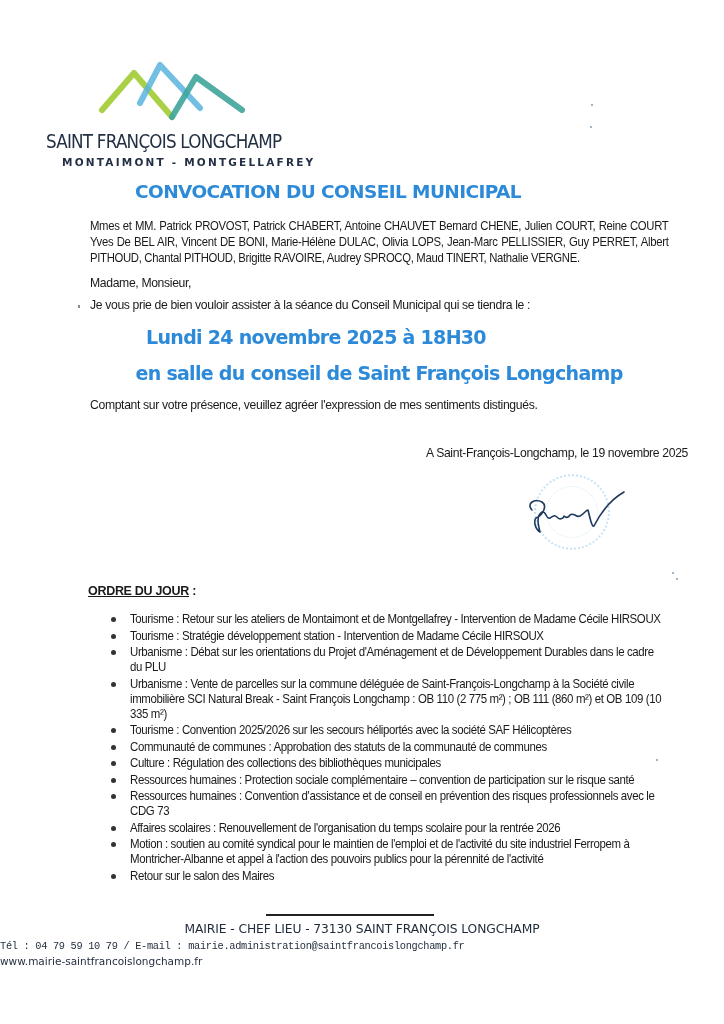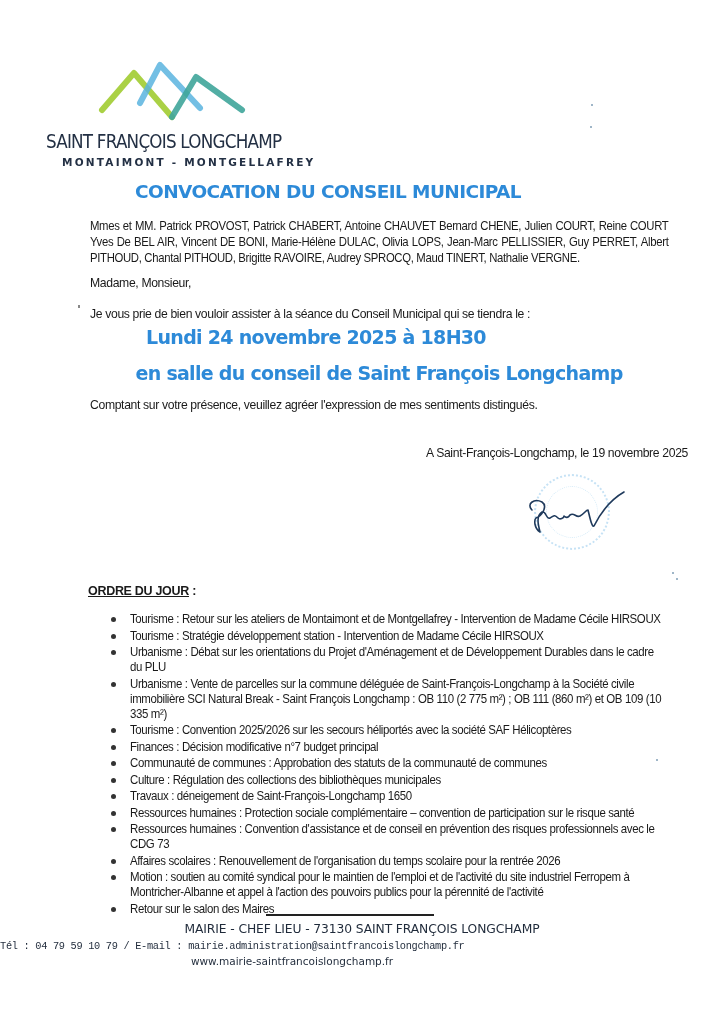--- a/index.html
+++ b/index.html
@@ -10,21 +10,21 @@
   .brand { left: 46px; top: 130px; font-family: "DejaVu Sans", sans-serif; font-size: 19.5px;
            letter-spacing: -0.9px; color: #233044; white-space: nowrap; transform: scaleX(0.86); transform-origin: left top; }
   .subbrand { left: 62px; top: 156px; font-family: "DejaVu Sans", sans-serif; font-weight: bold; font-size: 10.5px;
               letter-spacing: 2.2px; color: #233044; white-space: nowrap; }
   .doc-title { left: 0; width: 656px; top: 181px; text-align: center; font-family: "DejaVu Sans", sans-serif;
                font-weight: bold; font-size: 18.5px; color: #2d8ad8; letter-spacing: -0.6px; white-space: nowrap; }
   .recipients { left: 90px; top: 218px; width: 578px; font-size: 12.2px; line-height: 16px; text-align: justify;
                 letter-spacing: -0.35px; transform: scaleX(0.93); transform-origin: left top; width: 622px; }
   .text { font-size: 12.2px; letter-spacing: -0.35px; white-space: nowrap; }
   .salutation { left: 90px; top: 276px; text-align: center; }
-  .invite { left: 90px; top: 298px; margin-top: 9px; }
+  .invite { left: 90px; top: 298px; }
   .tick-mark { left: 78px; top: 305px; width: 2px; height: 3px; background: #888; }
   .event-date { left: 0; width: 632px; top: 326px; text-align: center; font-family: "DejaVu Sans", sans-serif;
                 font-weight: bold; font-size: 19px; color: #2d8ad8; letter-spacing: -0.7px; white-space: nowrap; }
   .event-place { left: 0; width: 758px; top: 362px; text-align: center; font-family: "DejaVu Sans", sans-serif;
                  font-weight: bold; font-size: 19px; color: #2d8ad8; letter-spacing: -0.7px; white-space: nowrap; }
   .closing { left: 90px; top: 398px; }
   .place-date { left: 426px; top: 446px; }
   .stamp { left: 534px; top: 474px; width: 76px; height: 76px; border-radius: 50%;
            border: 2px dotted #c6e2f5; box-sizing: border-box; }
   .stamp-inner { left: 546px; top: 486px; width: 52px; height: 52px; border-radius: 50%;
@@ -35,21 +35,21 @@
   .agenda { left: 108px; top: 612px; width: 560px; margin: 0; padding: 0; list-style: none; }
   .agenda li { position: relative; padding-left: 22px; font-size: 12.2px; line-height: 15px; letter-spacing: -0.4px;
                margin-bottom: 1.5px; }
   .agenda li .bullet { position: absolute; left: 3px; top: 5px; width: 5px; height: 5px; border-radius: 50%; background: #333; }
   .agenda li .lbl { display: inline-block; transform: scaleX(0.94); transform-origin: left top; width: 106%; }
   .footer-rule { left: 266px; top: 914px; width: 168px; height: 1.5px; background: #222; }
   .footer-addr { left: 0; width: 724px; top: 922px; text-align: center; font-family: "DejaVu Sans", sans-serif;
                  font-size: 12.3px; color: #1f2a3a; letter-spacing: -0.1px; white-space: nowrap; }
   .footer-contact { left: 0; width: 724px; top: 940px; text-align: left; font-family: Liberation Mono, monospace;
                     font-size: 10.3px; color: #1f2a3a; white-space: nowrap; letter-spacing: -0.3px; }
-  .footer-web { left: 0; width: 584px; top: 955px; text-align: center; font-family: "DejaVu Sans", sans-serif;
+  .footer-web { left: 0; width: 584px; top: 955px; font-family: "DejaVu Sans", sans-serif;
                 font-size: 10.5px; color: #1f2a3a; white-space: nowrap; }
   .speck { width: 2px; height: 2px; background: #9fb6c8; }
 </style>
 </head>
 <body>
 
 <svg class="abs logo-svg" viewBox="0 0 160 70">
   <polyline points="10,55 42,18 80,62" fill="none" stroke="#a5cf3b" stroke-width="6" stroke-linecap="round" stroke-linejoin="round" opacity="0.95"></polyline>
   <polyline points="48,48 68,10 108,53" fill="none" stroke="#5ab4df" stroke-width="6" stroke-linecap="round" stroke-linejoin="round" opacity="0.85"></polyline>
   <polyline points="80,62 104,22 150,55" fill="none" stroke="#3fa59a" stroke-width="6" stroke-linecap="round" stroke-linejoin="round" opacity="0.9"></polyline>
@@ -85,24 +85,22 @@
 <div class="abs speck" style="left:656px;top:759px;"></div>
 
 <div class="abs agenda-title"><span class="u">ORDRE DU JOUR</span><span> :</span></div>
 
 <ul class="abs agenda">
   <li><span class="bullet"></span><span class="lbl">Tourisme : Retour sur les ateliers de Montaimont et de Montgellafrey - Intervention de Madame Cécile HIRSOUX</span></li>
   <li><span class="bullet"></span><span class="lbl">Tourisme : Stratégie développement station - Intervention de Madame Cécile HIRSOUX</span></li>
   <li><span class="bullet"></span><span class="lbl">Urbanisme : Débat sur les orientations du Projet d'Aménagement et de Développement Durables dans le cadre du PLU</span></li>
   <li><span class="bullet"></span><span class="lbl">Urbanisme : Vente de parcelles sur la commune déléguée de Saint-François-Longchamp à la Société civile immobilière SCI Natural Break - Saint François Longchamp : OB 110 (2 775 m²) ; OB 111 (860 m²) et OB 109 (10 335 m²)</span></li>
   <li><span class="bullet"></span><span class="lbl">Tourisme : Convention 2025/2026 sur les secours héliportés avec la société SAF Hélicoptères</span></li>
-  <li><span class="bullet"></span><span class="lbl">Finances : Décision modificative n°7 budget principal</span></li>
   <li><span class="bullet"></span><span class="lbl">Communauté de communes : Approbation des statuts de la communauté de communes</span></li>
   <li><span class="bullet"></span><span class="lbl">Culture : Régulation des collections des bibliothèques municipales</span></li>
-  <li><span class="bullet"></span><span class="lbl">Travaux : déneigement de Saint-François-Longchamp 1650</span></li>
   <li><span class="bullet"></span><span class="lbl">Ressources humaines : Protection sociale complémentaire – convention de participation sur le risque santé</span></li>
   <li><span class="bullet"></span><span class="lbl">Ressources humaines : Convention d'assistance et de conseil en prévention des risques professionnels avec le CDG 73</span></li>
   <li><span class="bullet"></span><span class="lbl">Affaires scolaires : Renouvellement de l'organisation du temps scolaire pour la rentrée 2026</span></li>
   <li><span class="bullet"></span><span class="lbl">Motion : soutien au comité syndical pour le maintien de l'emploi et de l'activité du site industriel Ferropem à Montricher-Albanne et appel à l'action des pouvoirs publics pour la pérennité de l'activité</span></li>
   <li><span class="bullet"></span><span class="lbl">Retour sur le salon des Maires</span></li>
 </ul>
 
 <div class="abs footer-rule"></div>
 <div class="abs footer-addr">MAIRIE - CHEF LIEU - 73130 SAINT FRANÇOIS LONGCHAMP</div>
 <div class="abs footer-contact">Tél : 04 79 59 10 79 / E-mail : mairie.administration@saintfrancoislongchamp.fr</div>

